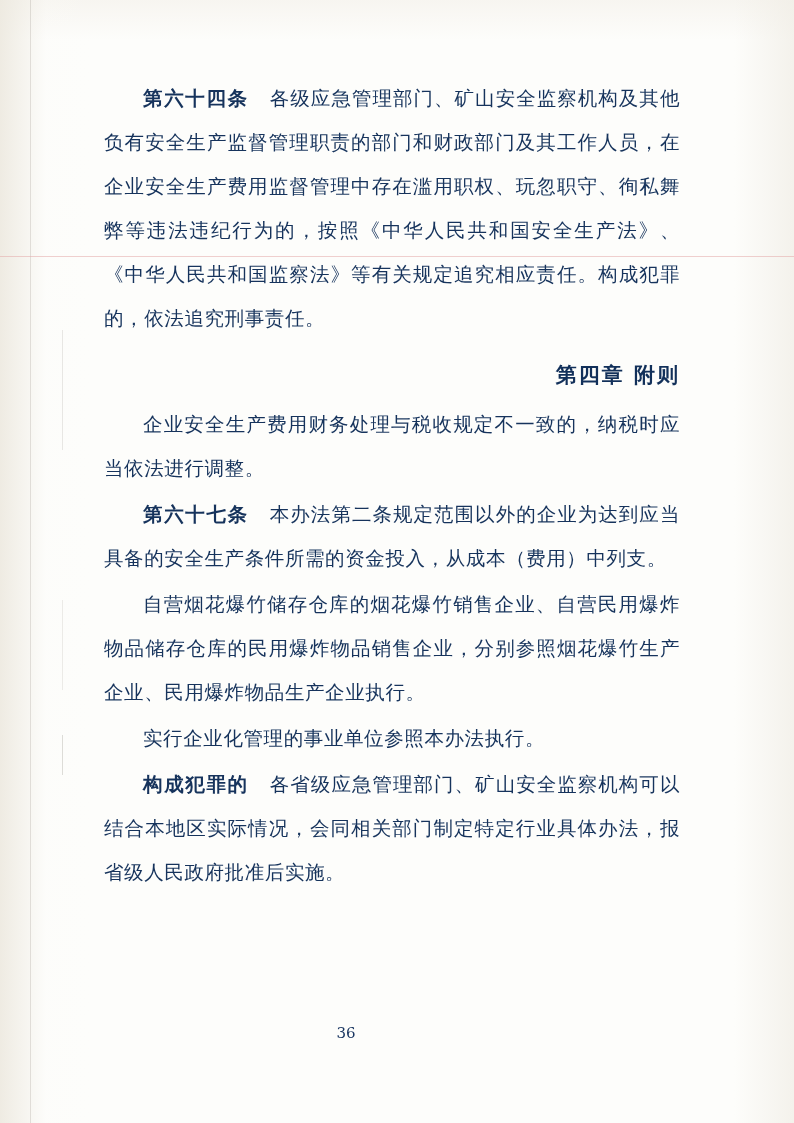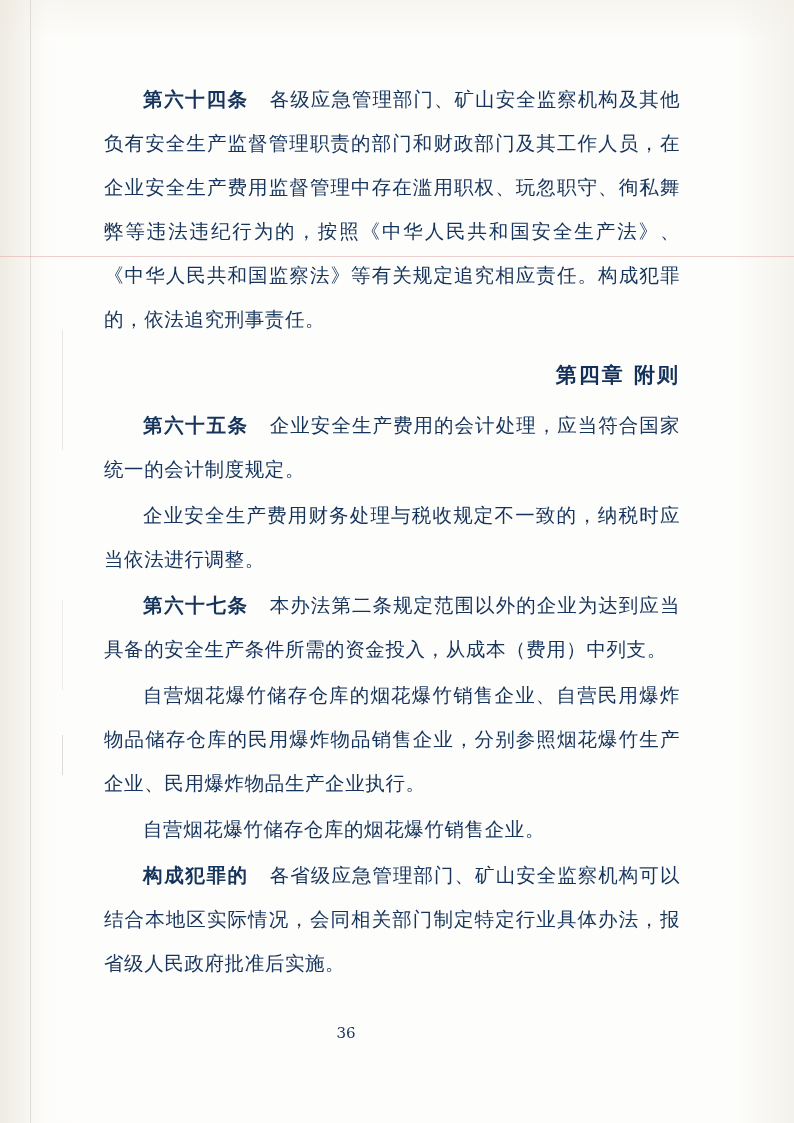--- a/index.html
+++ b/index.html
@@ -55,21 +55,21 @@
   }
 
   p.para {
     margin: 0 0 2px 0;
     font-size: 19.5px;
     line-height: 44px;
     color: #16335c;
     text-align: justify;
     text-justify: inter-ideograph;
     letter-spacing: 0.6px;
-    font-family: Liberation Serif, serif;
+    font-family: Liberation Mono, monospace;
     text-indent: 2em;
   }
 
   p.para .art-label {
     font-weight: bold;
     letter-spacing: 1.2px;
   }
 
   h2.chapter {
     margin: 10px 0 6px 0;
@@ -104,38 +104,35 @@
   <div class="rule-artifact"></div>
 
   <div class="content">
 
     <p class="para">
       <span class="art-label">第六十四条　</span><span>各级应急管理部门、矿山安全监察机构及其他负有安全生产监督管理职责的部门和财政部门及其工作人员，在企业安全生产费用监督管理中存在滥用职权、玩忽职守、徇私舞弊等违法违纪行为的，按照《中华人民共和国安全生产法》、《中华人民共和国监察法》等有关规定追究相应责任。构成犯罪的，依法追究刑事责任。</span>
     </p>
 
     <h2 class="chapter">第四章  附则</h2>
 
-    <p class="para">
-      <span class="art-label">第六十五条　</span><span>企业安全生产费用的会计处理，应当符合国家统一的会计制度规定。</span>
-    </p>
 
     <p class="para">
       <span>企业安全生产费用财务处理与税收规定不一致的，纳税时应当依法进行调整。</span>
     </p>
 
     <p class="para">
       <span class="art-label">第六十七条　</span><span>本办法第二条规定范围以外的企业为达到应当具备的安全生产条件所需的资金投入，从成本（费用）中列支。</span>
     </p>
 
     <p class="para">
       <span>自营烟花爆竹储存仓库的烟花爆竹销售企业、自营民用爆炸物品储存仓库的民用爆炸物品销售企业，分别参照烟花爆竹生产企业、民用爆炸物品生产企业执行。</span>
     </p>
 
     <p class="para">
-      <span>自营烟花爆竹储存仓库的烟花爆竹销售企业。</span>
+      <span>实行企业化管理的事业单位参照本办法执行。</span>
     </p>
 
     <p class="para">
       <span class="art-label">构成犯罪的　</span><span>各省级应急管理部门、矿山安全监察机构可以结合本地区实际情况，会同相关部门制定特定行业具体办法，报省级人民政府批准后实施。</span>
     </p>
 
   </div>
 
   <div class="page-number">36</div>
 

